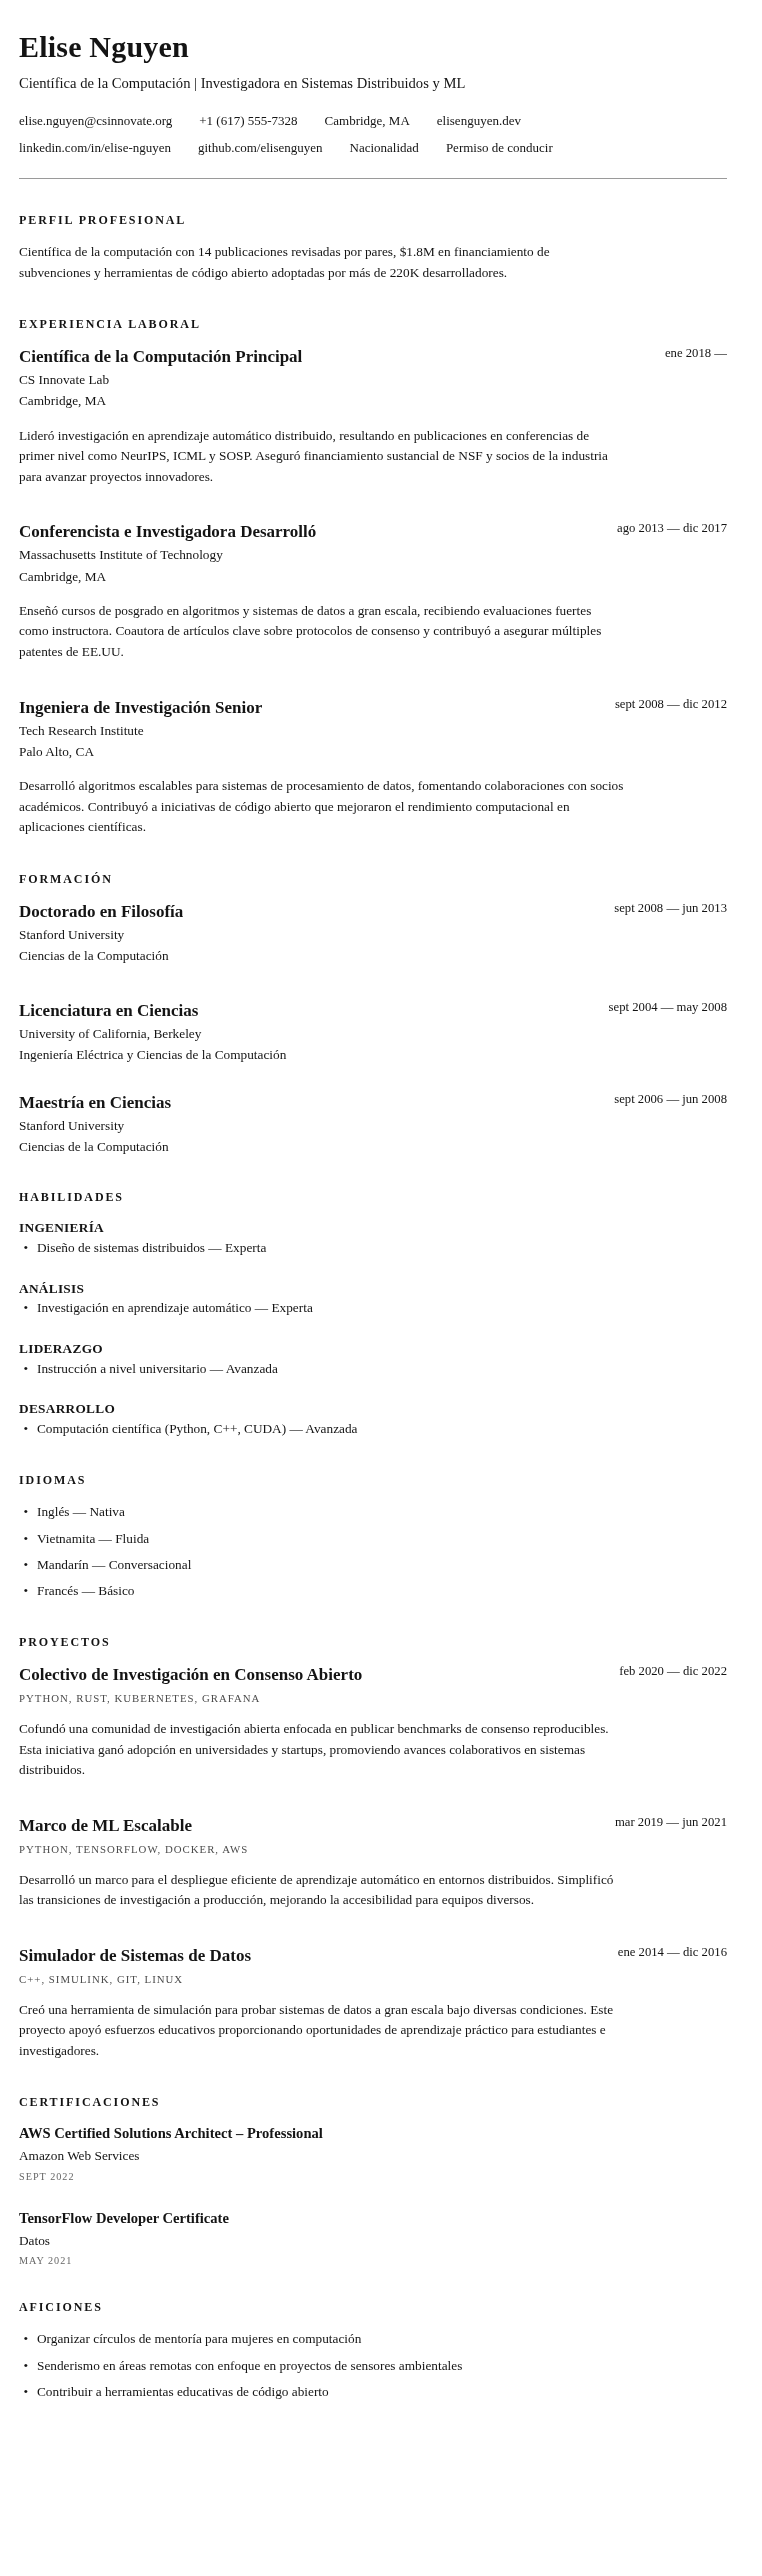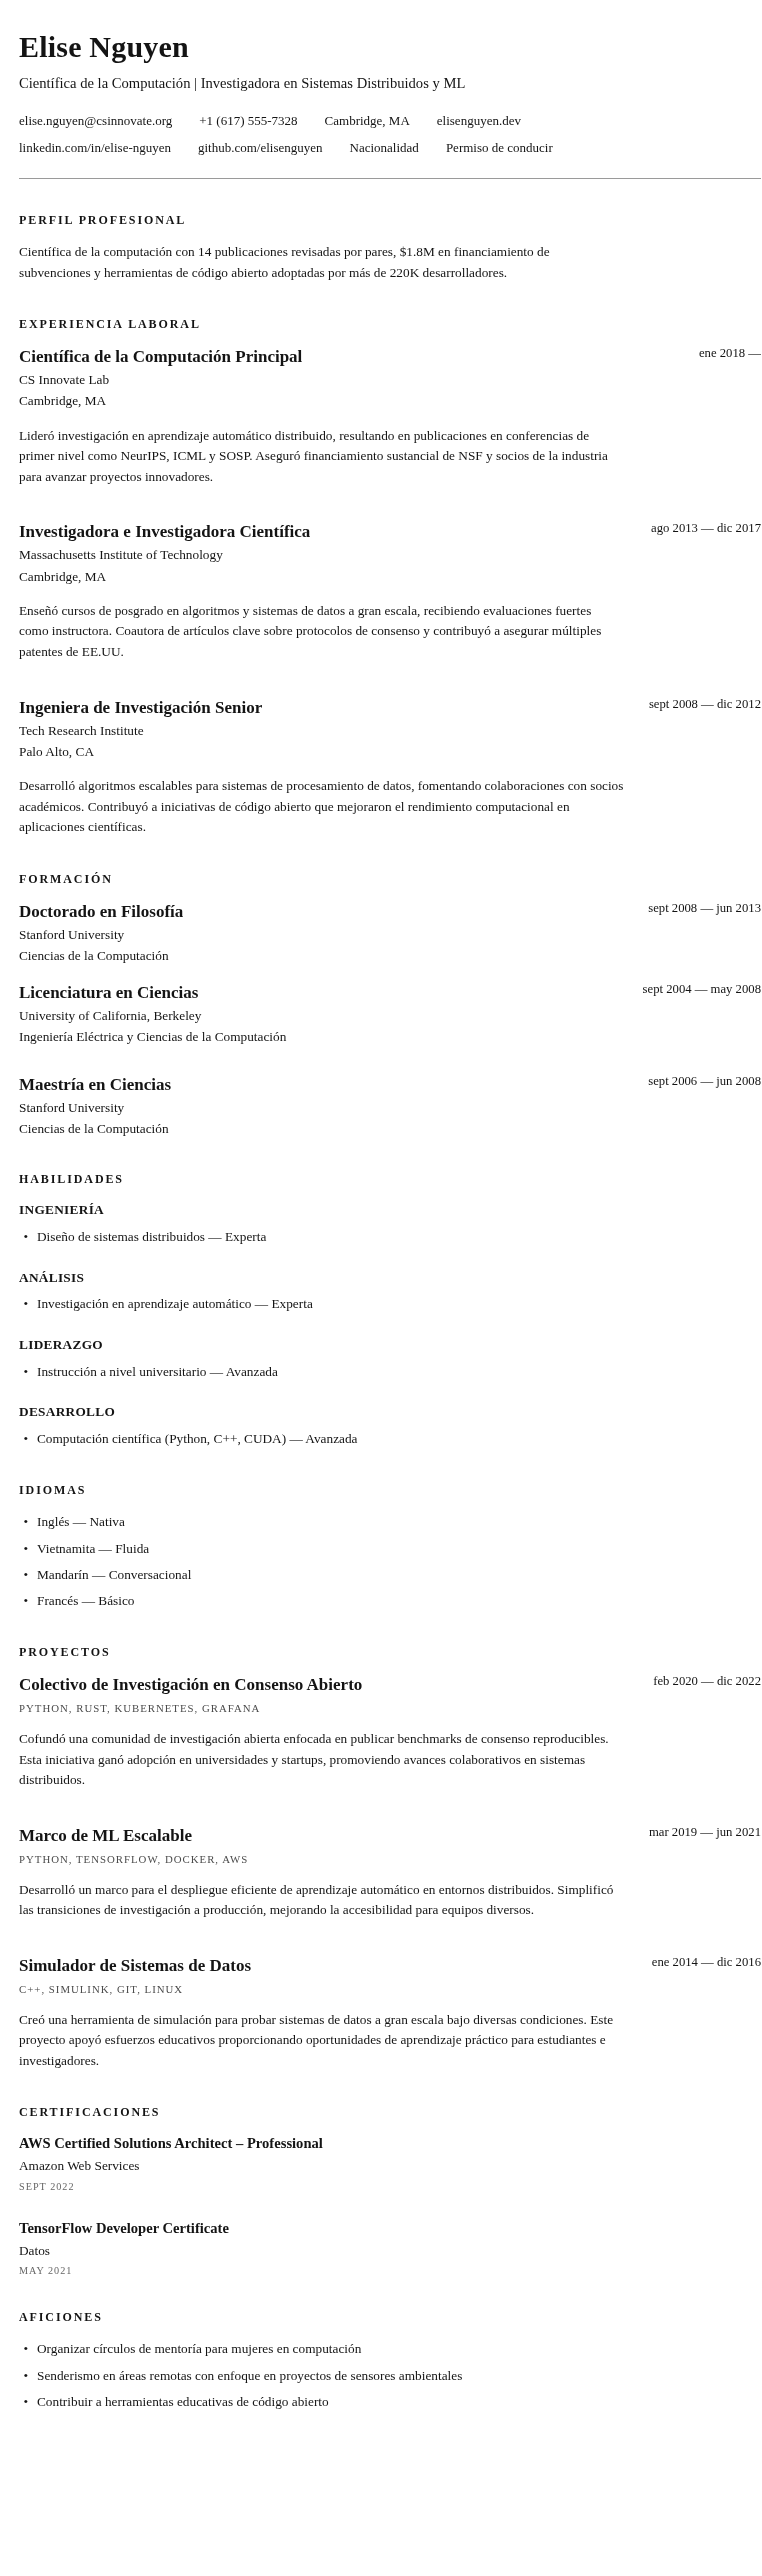--- a/index.html
+++ b/index.html
@@ -3,21 +3,21 @@
 <meta charset="utf-8">
 <style>
   * { margin:0; padding:0; box-sizing:border-box; }
   html,body { background:#ffffff; }
   body {
     width:763px; min-height:2576px;
     font-family:"Liberation Serif","DejaVu Serif",serif;
     color:#141414;
     -webkit-font-smoothing:antialiased;
   }
-  .page { padding:29px 2px 38px 19px; }
+  .page { padding:29px 36px 38px 19px; }
 
   
   .name { font-size:30px; font-weight:700; letter-spacing:0.2px; line-height:1.2; }
   .headline { font-size:14.6px; line-height:1.4; margin-top:7.6px; }
   .contact-row { display:flex; flex-wrap:wrap; gap:6.4px 27px; font-size:13px; line-height:1.5; }
   .contact-row.first { margin-top:18px; }
   .contact-row.second { margin-top:7.6px; }
   .header-divider { border:none; border-top:1px solid #9a9a9a; margin-top:20.3px; }
 
   
@@ -41,21 +41,21 @@
   .skill-group { margin-bottom:21.6px; }
   .skill-group:last-child { margin-bottom:0; }
   .group-name { font-size:13.3px; font-weight:700; letter-spacing:0.3px; line-height:1.35; }
 
   
   ul.bullets { list-style:none; }
   ul.bullets li {
     font-size:13.3px; line-height:1.5; position:relative;
     padding-left:18px; margin-top:6.4px; max-width:636px;
   }
-  .skill-group ul.bullets li { margin-top:8px; }
+  .skill-group ul.bullets li { margin-top:1px; }
   ul.bullets li::before { content:"\2022"; position:absolute; left:4.4px; }
 
   
   .cert { margin-bottom:27px; }
   .cert:last-child { margin-bottom:0; }
   .cert-title { font-size:14.6px; font-weight:700; line-height:1.3; }
   .cert-org { font-size:13.3px; line-height:1.4; margin-top:3.8px; }
   .cert-date { font-size:10.2px; letter-spacing:1px; color:#666666; margin-top:5.1px; }
 
   a.plainlink { color:inherit; text-decoration:none; cursor:pointer; }
@@ -101,21 +101,21 @@
           <h3 class="entry-title">Científica de la Computación Principal</h3>
           <span class="entry-dates">ene 2018 —</span>
         </div>
         <div class="entry-meta">CS Innovate Lab</div>
         <div class="entry-meta">Cambridge, MA</div>
         <p class="body-text entry-desc">Lideró investigación en aprendizaje automático distribuido, resultando en publicaciones en conferencias de primer nivel como NeurIPS, ICML y SOSP. Aseguró financiamiento sustancial de NSF y socios de la industria para avanzar proyectos innovadores.</p>
       </article>
 
       <article class="entry">
         <div class="entry-head">
-          <h3 class="entry-title">Investigadora e Investigadora Científica</h3>
+          <h3 class="entry-title">Conferencista e Investigadora Desarrolló</h3>
           <span class="entry-dates">ago 2013 — dic 2017</span>
         </div>
         <div class="entry-meta">Massachusetts Institute of Technology</div>
         <div class="entry-meta">Cambridge, MA</div>
         <p class="body-text entry-desc">Enseñó cursos de posgrado en algoritmos y sistemas de datos a gran escala, recibiendo evaluaciones fuertes como instructora. Coautora de artículos clave sobre protocolos de consenso y contribuyó a asegurar múltiples patentes de EE.UU.</p>
       </article>
 
       <article class="entry">
         <div class="entry-head">
           <h3 class="entry-title">Ingeniera de Investigación Senior</h3>
@@ -126,21 +126,21 @@
         <p class="body-text entry-desc">Desarrolló algoritmos escalables para sistemas de procesamiento de datos, fomentando colaboraciones con socios académicos. Contribuyó a iniciativas de código abierto que mejoraron el rendimiento computacional en aplicaciones científicas.</p>
       </article>
 
     </div>
   </section>
 
   <section>
     <h2 class="sec-heading">FORMACIÓN</h2>
     <div class="sec-body">
 
-      <article class="entry" style="margin-bottom:17px">
+      <article class="entry" style="margin-bottom:35px">
         <div class="entry-head">
           <h3 class="entry-title">Doctorado en Filosofía</h3>
           <span class="entry-dates">sept 2008 — jun 2013</span>
         </div>
         <div class="entry-meta">Stanford University</div>
         <div class="entry-meta">Ciencias de la Computación</div>
       </article>
 
       <article class="entry" style="margin-bottom:27px">
         <div class="entry-head">

